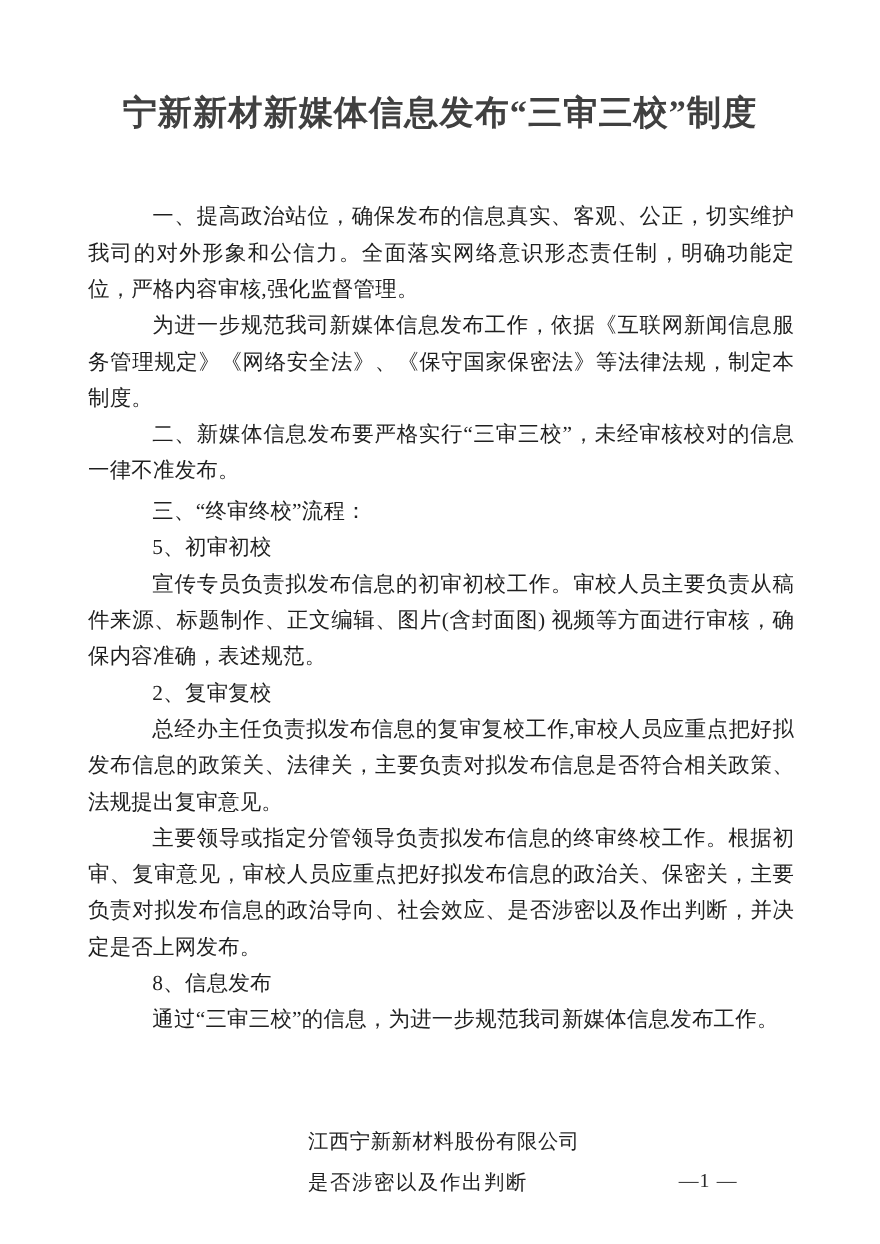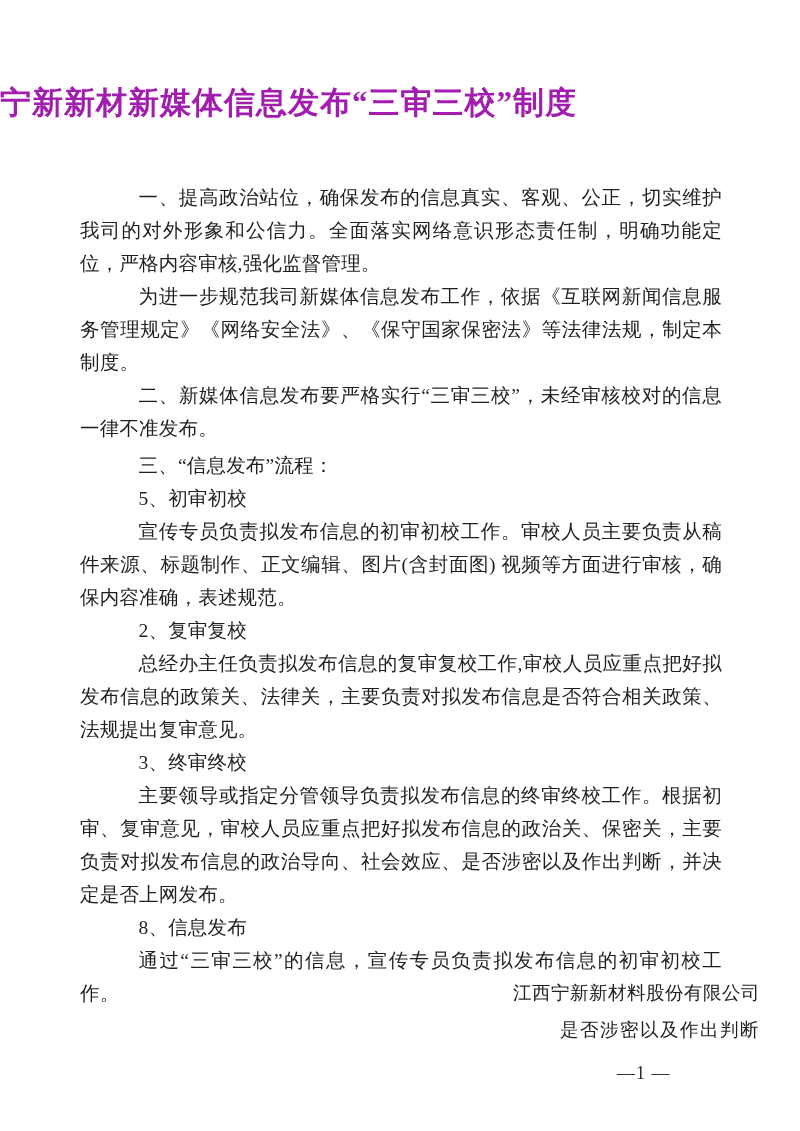--- a/index.html
+++ b/index.html
@@ -15,49 +15,49 @@
     font-family: "Liberation Serif", "DejaVu Serif", serif;
     color: #1f1f1f;
     overflow: hidden;
   }
   .doc-title {
     position: absolute;
     top: 82px;
     left: 0;
     width: 100%;
     margin: 0;
-    text-align: left;
+    text-align: center;
     font-size: 31px;
     font-weight: 700;
     letter-spacing: 1px;
-    color: #a21caf;
+    color: #404040;
   }
   .doc-body {
     position: absolute;
     top: 181px;
     left: 80px;
     width: 642px;
   }
   .doc-body p {
     margin: 0;
     font-size: 19.5px;
     line-height: 33px;
     text-align: justify;
     text-indent: 3em;
     letter-spacing: 0.2px;
   }
   .doc-body p.section-gap {
     margin-top: 4px;
   }
   .signature {
     position: absolute;
-    top: 978px;
+    top: 1024px;
     left: 280px;
     width: 480px;
-    text-align: right;
+    text-align: left;
   }
   .signature .company {
     font-size: 18.5px;
     line-height: 30px;
     letter-spacing: 0.5px;
   }
   .signature .sig-date {
     font-size: 18.5px;
     line-height: 30px;
     margin-top: 7px;
@@ -77,29 +77,28 @@
 <body>
 
 <div class="page">
 
   <h1 class="doc-title">宁新新材新媒体信息发布“三审三校”制度</h1>
 
   <div class="doc-body">
     <p>一、提高政治站位，确保发布的信息真实、客观、公正，切实维护我司的对外形象和公信力。全面落实网络意识形态责任制，明确功能定位，严格内容审核,强化监督管理。</p>
     <p>为进一步规范我司新媒体信息发布工作，依据《互联网新闻信息服务管理规定》《网络安全法》、《保守国家保密法》等法律法规，制定本制度。</p>
     <p>二、新媒体信息发布要严格实行“三审三校”，未经审核校对的信息一律不准发布。</p>
-    <p class="section-gap">三、“信息发布”流程：</p>
+    <p class="section-gap">三、“终审终校”流程：</p>
     <p>5、初审初校</p>
     <p>宣传专员负责拟发布信息的初审初校工作。审校人员主要负责从稿件来源、标题制作、正文编辑、图片(含封面图) 视频等方面进行审核，确保内容准确，表述规范。</p>
     <p>2、复审复校</p>
     <p>总经办主任负责拟发布信息的复审复校工作,审校人员应重点把好拟发布信息的政策关、法律关，主要负责对拟发布信息是否符合相关政策、法规提出复审意见。</p>
-    <p>3、终审终校</p>
     <p>主要领导或指定分管领导负责拟发布信息的终审终校工作。根据初审、复审意见，审校人员应重点把好拟发布信息的政治关、保密关，主要负责对拟发布信息的政治导向、社会效应、是否涉密以及作出判断，并决定是否上网发布。</p>
     <p>8、信息发布</p>
-    <p>通过“三审三校”的信息，宣传专员负责拟发布信息的初审初校工作。</p>
+    <p>通过“三审三校”的信息，为进一步规范我司新媒体信息发布工作。</p>
   </div>
 
   <div class="signature">
     <div class="company">江西宁新新材料股份有限公司</div>
     <div class="sig-date">是否涉密以及作出判断</div>
   </div>
 
   <div class="page-number">—1 —</div>
 
 </div>

